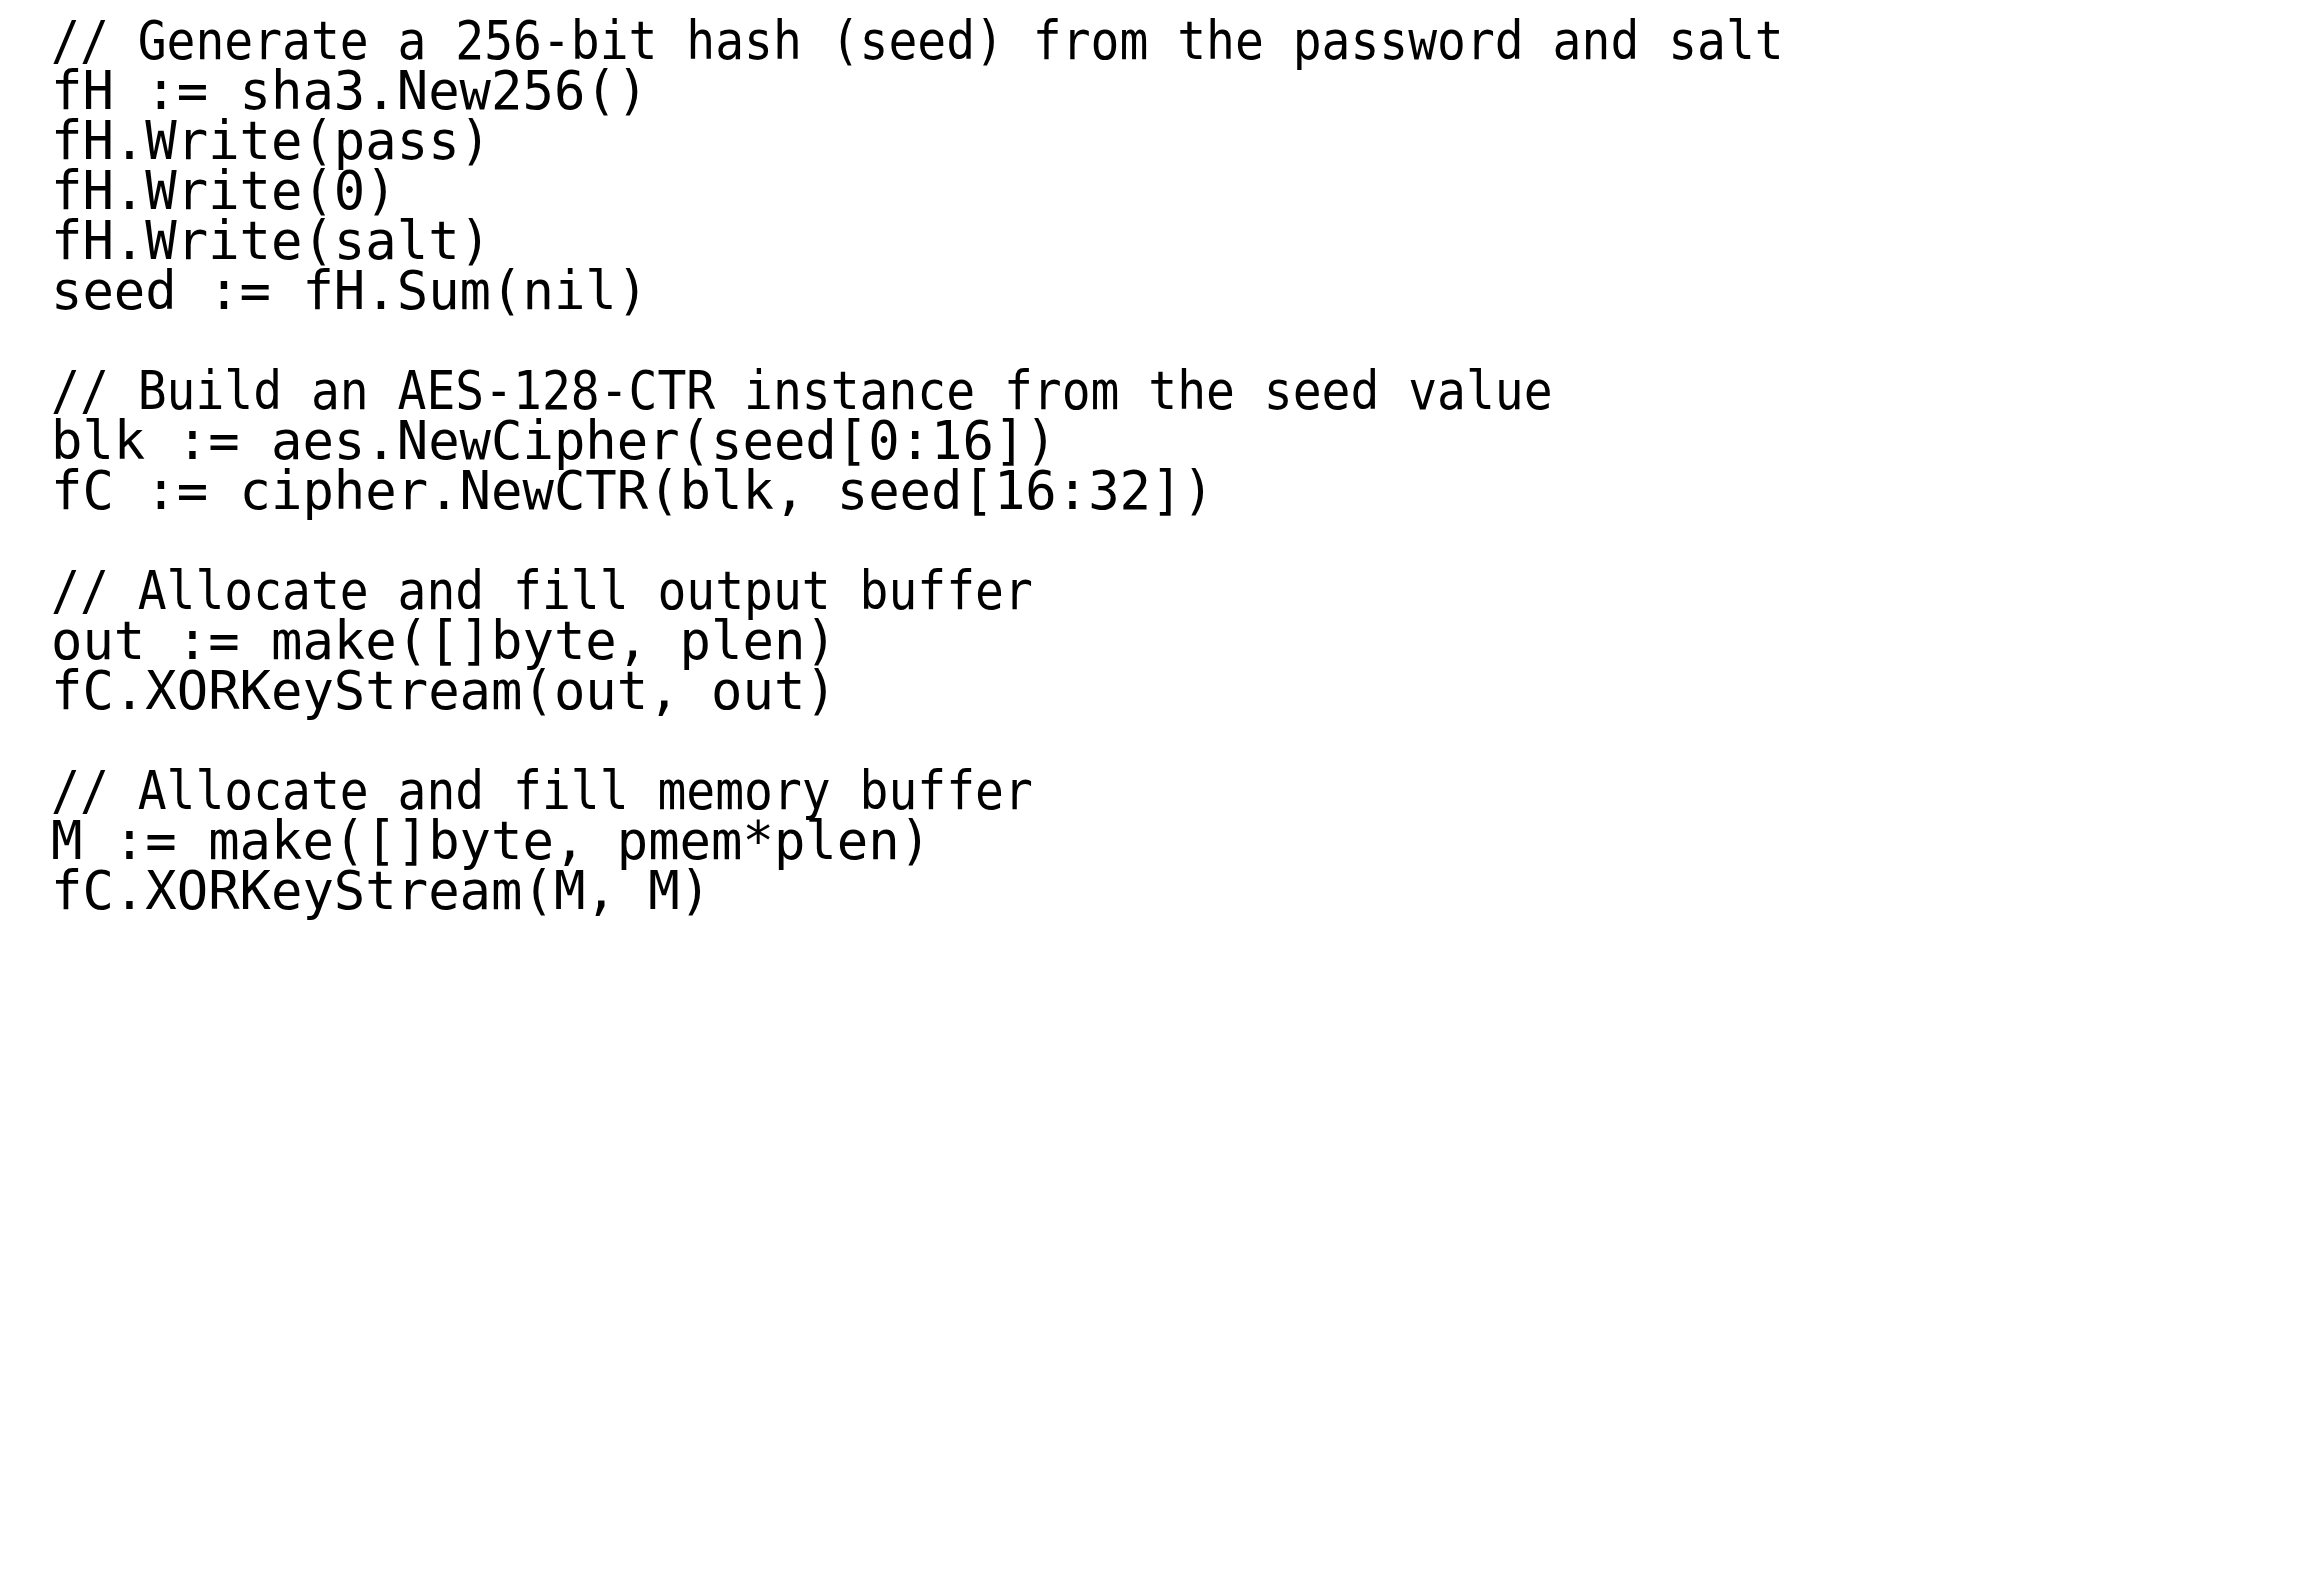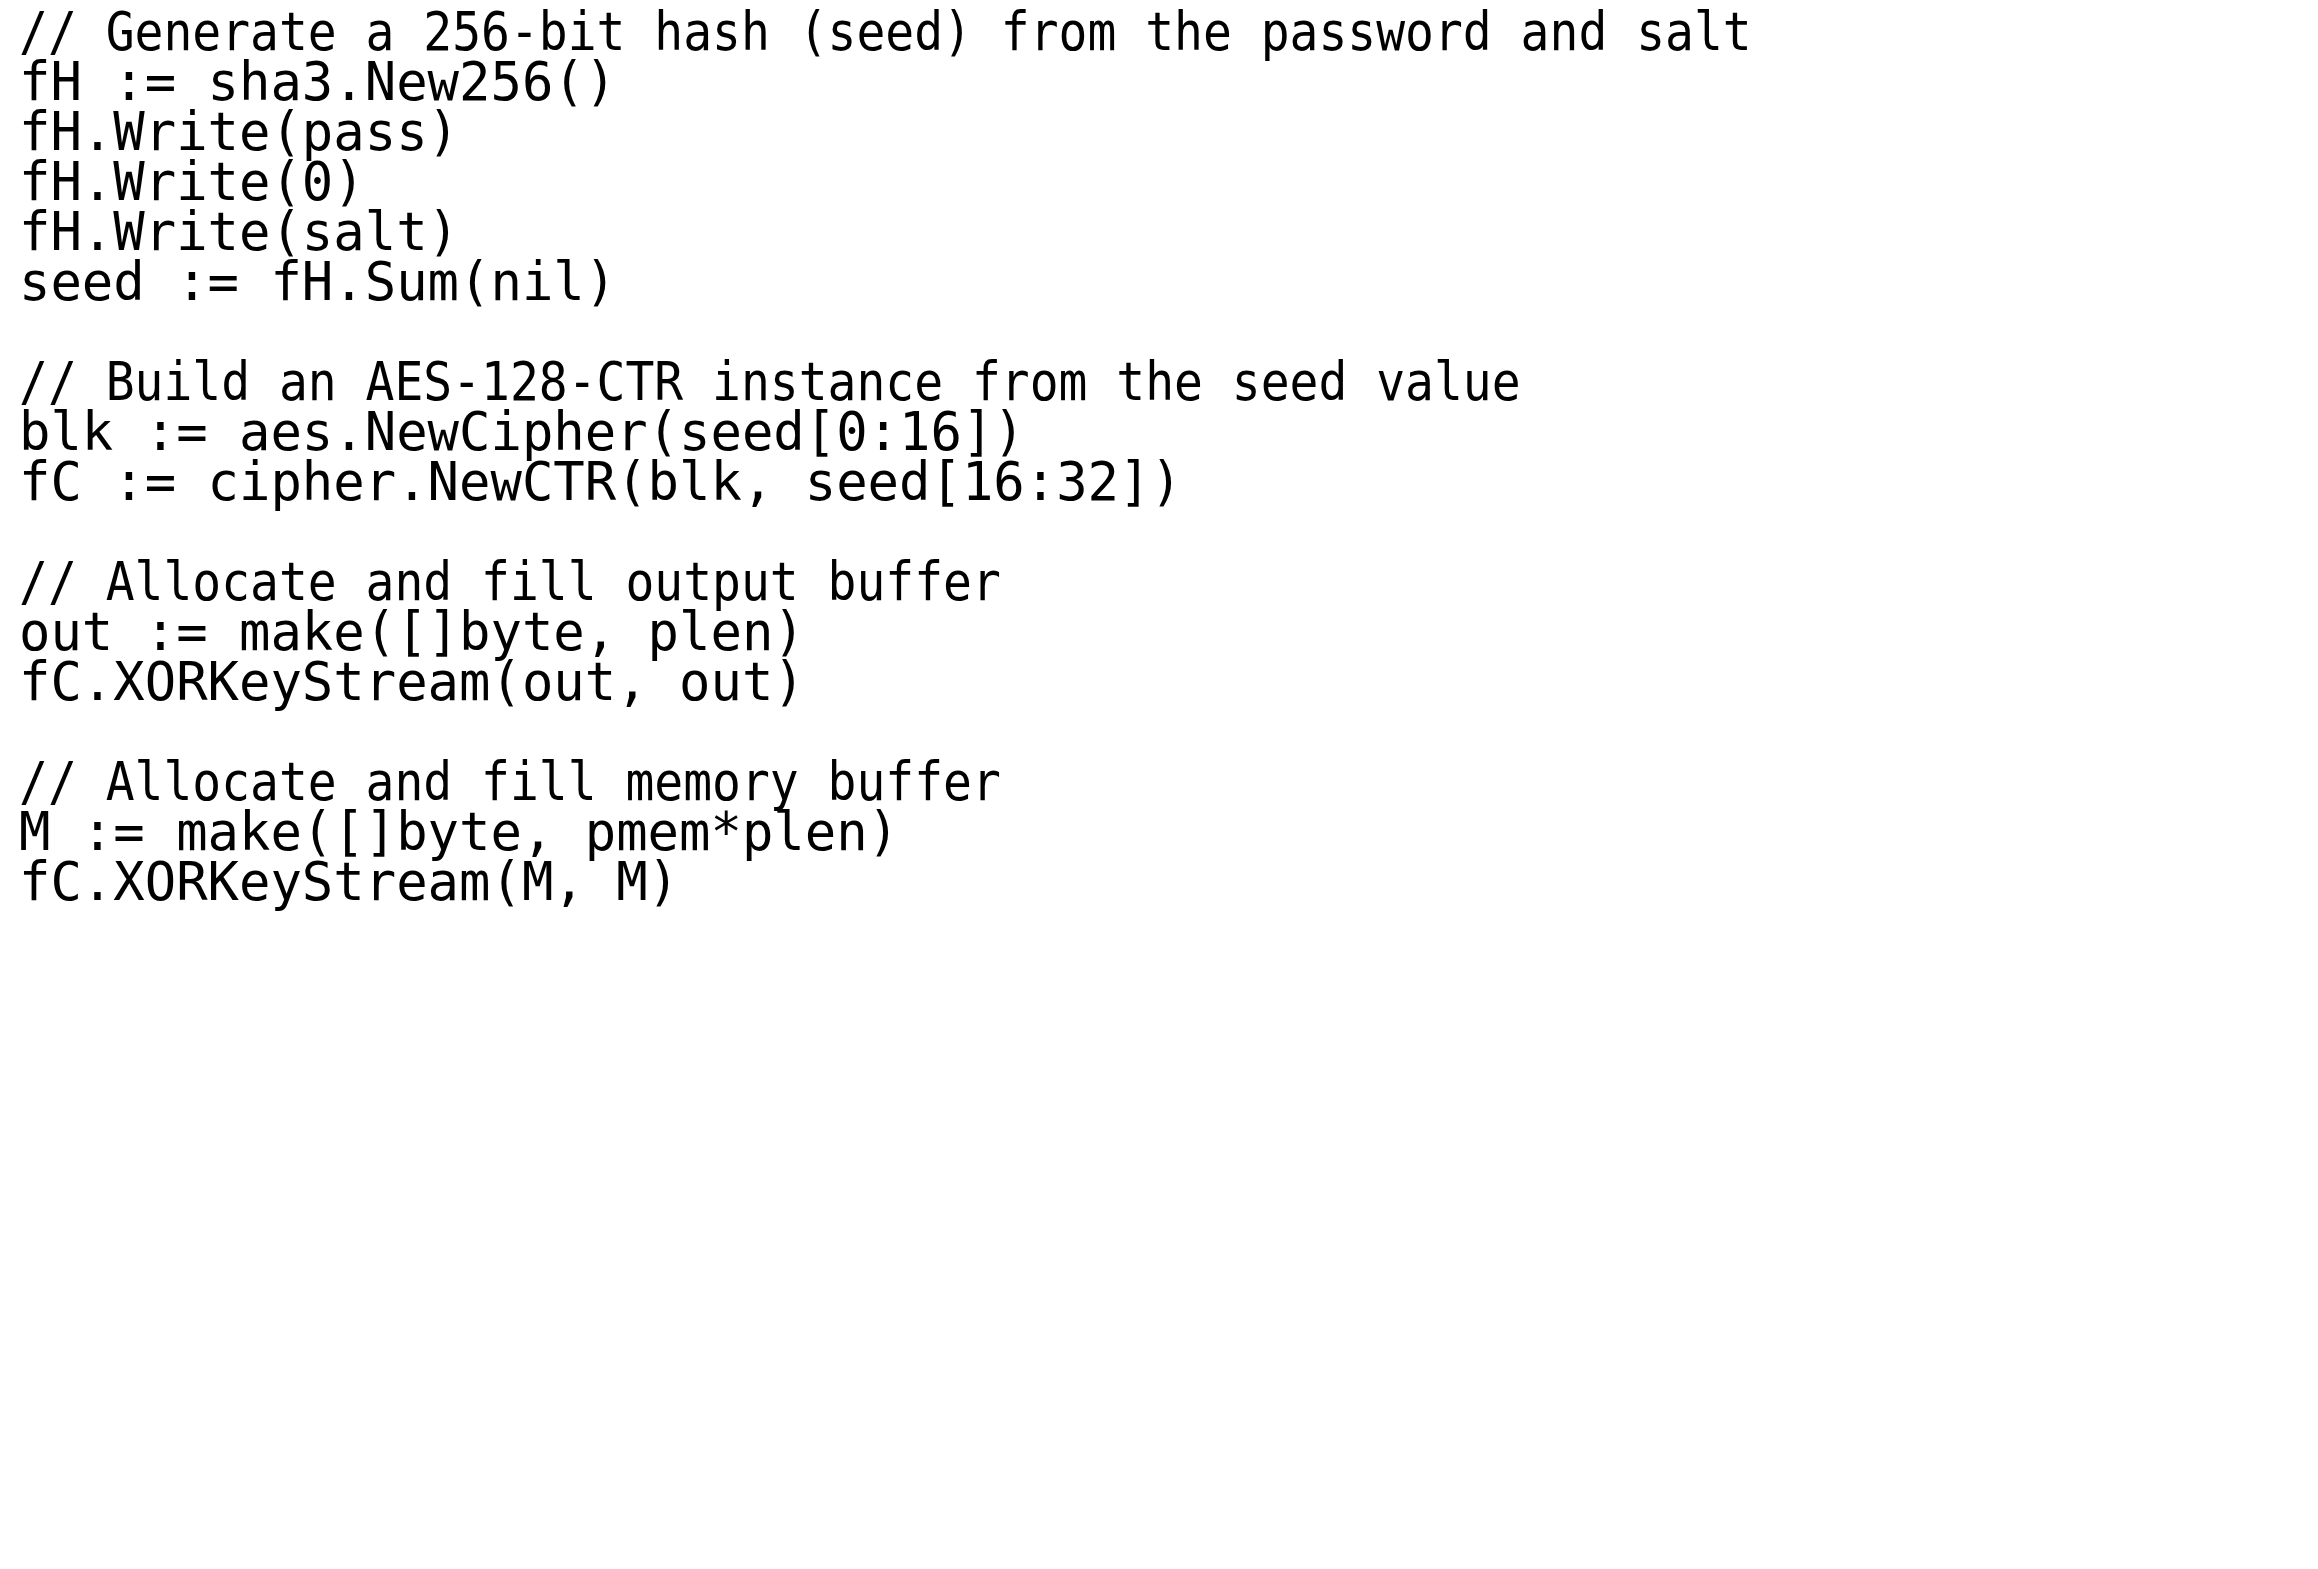--- a/index.html
+++ b/index.html
@@ -10,28 +10,29 @@
   }
   body {
     width: 2319px;
     height: 1570px;
     overflow: hidden;
   }
   #listing {
     box-sizing: border-box;
     width: 1941px;
     height: 1570px;
-    padding: 7px 0 0 19px;
+    padding: 16px 0 0 19px;
     background: #ffffff;
     color: #000000;
     font-family: "DejaVu Sans Mono", "Liberation Mono", monospace;
     font-size: 53px;
     line-height: 50px;
     letter-spacing: 0px;
     white-space: pre;
+    margin-left: 32px;
     -webkit-font-smoothing: none;
   }
   .line {
     display: block;
     height: 50px;
     white-space: pre;
     font-family: "DejaVu Sans Mono", "Liberation Mono", monospace;
     color: #000000;
   }
   

